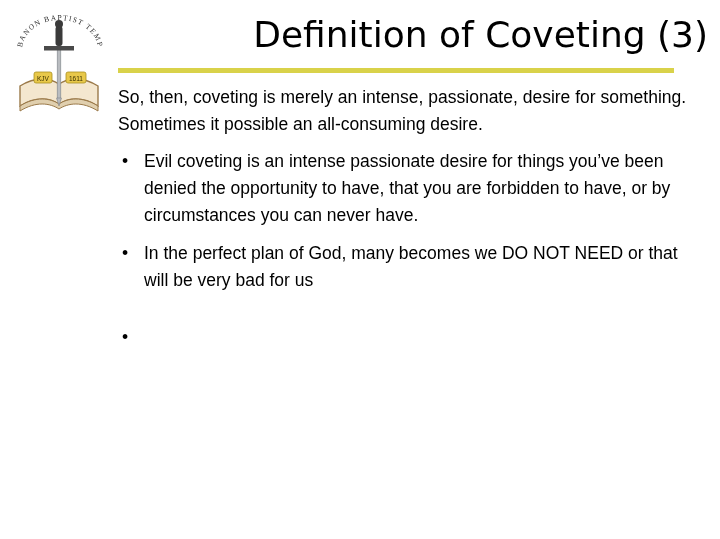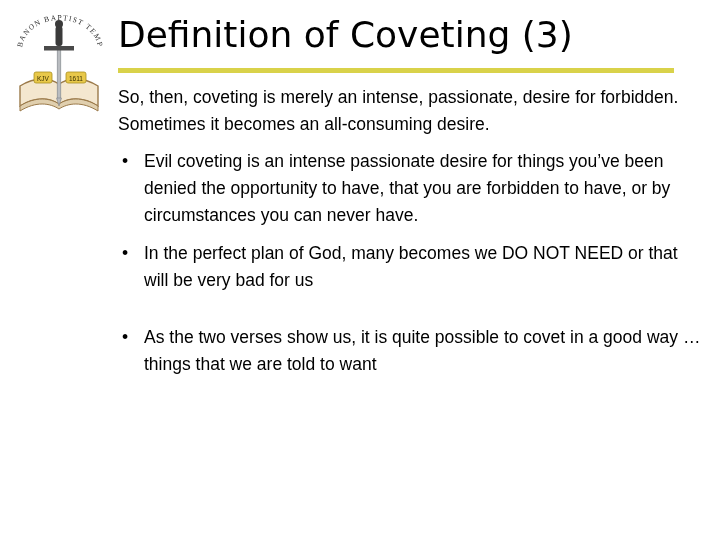--- a/index.html
+++ b/index.html
@@ -35,21 +35,21 @@
 
   
   .title {
     position: absolute;
     left: 118px;
     top: 8px;
     width: 590px;
     height: 56px;
     font-size: 36px;
     line-height: 54px;
-    text-align: left;
+    text-align: right;
     color: #000000;
     font-family: "DejaVu Sans", sans-serif;
     font-weight: 400;
     white-space: nowrap;
   }
   .title-rule {
     position: absolute;
     left: 118px;
     top: 68px;
     width: 556px;
@@ -130,31 +130,30 @@
         <rect x="58" y="66" width="20" height="11" rx="2" fill="#e8c84a" stroke="#a9901f" stroke-width="0.8"></rect>
         <text x="68" y="74.5" font-family="Liberation Sans, sans-serif" font-size="6.5" fill="#3a3000" text-anchor="middle">1611</text>
       </g>
     </svg>
   </div>
 
   <div class="title">Definition of Coveting (3)</div>
   <div class="title-rule"></div>
 
   <div class="body-area">
-    <p class="para">So, then, coveting is merely an intense, passionate, desire for forbidden.  Sometimes it becomes an all-consuming desire.</p>
+    <p class="para">So, then, coveting is merely an intense, passionate, desire for something.  Sometimes it possible an all-consuming desire.</p>
 
     <ul class="bullet-list">
       <li class="bullet">
         <span class="dot">•</span>
         <span>Evil coveting is an intense passionate desire for things you’ve been denied the opportunity to have, that you are forbidden to have, or by circumstances you can never have.</span>
       </li>
       <li class="bullet">
         <span class="dot">•</span>
         <span>In the perfect plan of God, many becomes we DO NOT NEED or that will be very bad for us</span>
       </li>
       <li class="bullet gap-before">
         <span class="dot">•</span>
-        <span>As the two verses show us, it is quite possible to covet in a good way … things that we are told to want</span>
       </li>
     </ul>
   </div>
 
 </div>
 
 </body></html>

